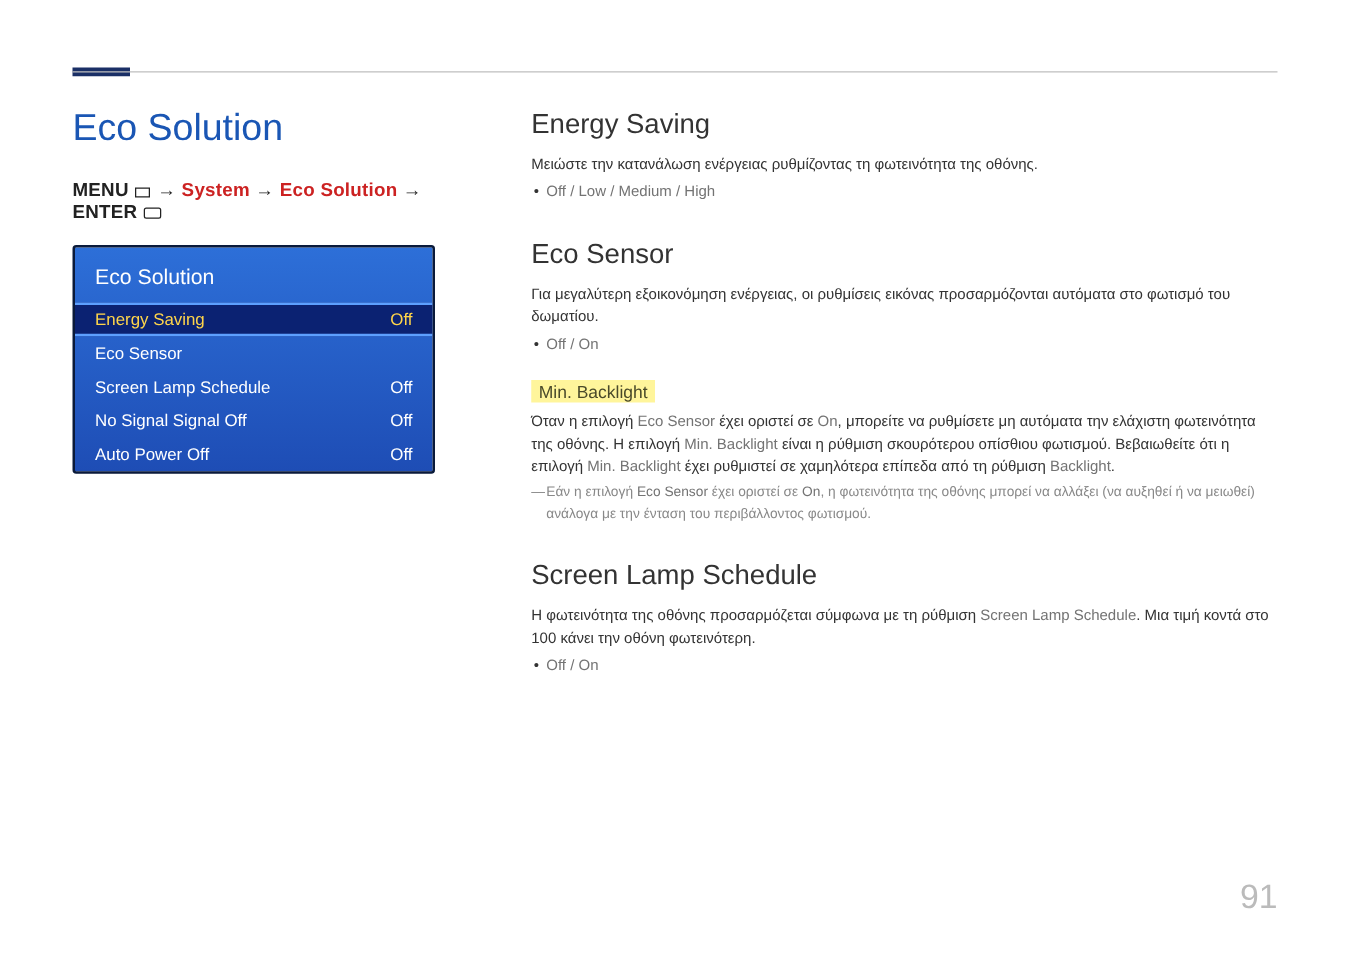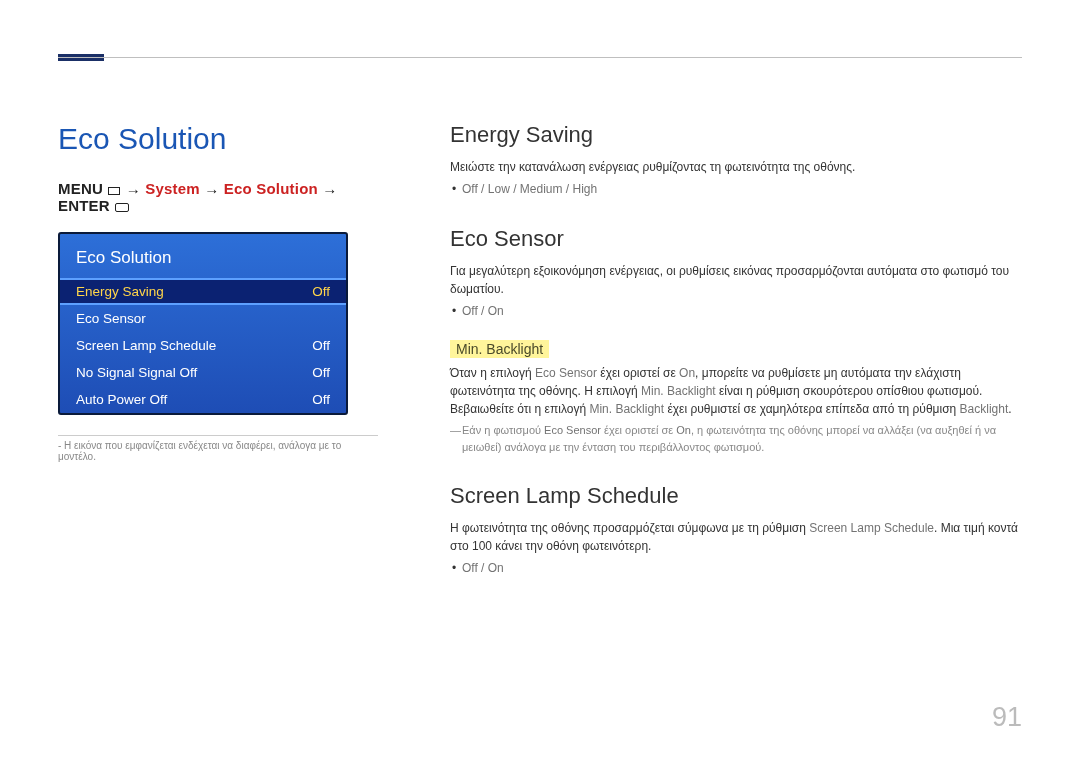--- a/index.html
+++ b/index.html
@@ -2,21 +2,21 @@
 <html><head>
 <meta charset="utf-8">
 <style>
   * { box-sizing: border-box; margin: 0; padding: 0; }
   html, body { width: 1080px; height: 763px; font-family: Arial, Helvetica, sans-serif; color: #333; }
   body { padding: 50px 58px 0 58px; position: relative; }
 
   .accent-bar { position: absolute; top: 54px; left: 58px; width: 46px; height: 7px; background: #1a2f66; }
   .page-rule { position: absolute; top: 57px; left: 58px; right: 58px; height: 1px; background: #bfbfbf; }
 
-  .columns { display: flex; gap: 72px; margin-top: 72px; }
+  .columns { display: flex; gap: 47px; margin-top: 36px; }
   .left-col { width: 320px; flex-shrink: 0; }
   .right-col { flex: 1; }
 
   h1.section-title { font-size: 30px; font-weight: 400; color: #1a56b4; margin-bottom: 24px; }
 
   .menu-path { font-size: 15px; font-weight: bold; color: #222; margin-bottom: 18px; letter-spacing: 0.2px; }
   .menu-path .red { color: #c22; font-weight: bold; }
   .menu-icon { display: inline-block; width: 12px; height: 8px; border: 1px solid #222; position: relative; top: 1px; margin: 0 1px; }
   .enter-icon { display: inline-block; width: 14px; height: 9px; border: 1px solid #222; border-radius: 2px; position: relative; top: 1px; margin: 0 1px; }
 
@@ -77,38 +77,37 @@
       <div class="panel-row">
         <span class="row-label">No Signal Signal Off</span>
         <span class="row-value">Off</span>
       </div>
       <div class="panel-row">
         <span class="row-label">Auto Power Off</span>
         <span class="row-value">Off</span>
       </div>
     </div>
 
-    <div class="image-note">Η εικόνα που εμφανίζεται ενδέχεται να διαφέρει, ανάλογα με το μοντέλο.</div>
   </div>
 
   <div class="right-col">
     <h2>Energy Saving</h2>
     <p>Μειώστε την κατανάλωση ενέργειας ρυθμίζοντας τη φωτεινότητα της οθόνης.</p>
     <div class="bullet"><span class="red">Off / Low / Medium / High</span></div>
 
     <h2 class="gap">Eco Sensor</h2>
     <p>Για μεγαλύτερη εξοικονόμηση ενέργειας, οι ρυθμίσεις εικόνας προσαρμόζονται αυτόματα στο φωτισμό του δωματίου.</p>
     <div class="bullet"><span class="red">Off / On</span></div>
 
     <div class="subheading">Min. Backlight</div>
     <p>
       <span>Όταν η επιλογή </span><span class="red">Eco Sensor</span><span> έχει οριστεί σε </span><span class="red">On</span><span>, μπορείτε να ρυθμίσετε μη αυτόματα την ελάχιστη φωτεινότητα της οθόνης. Η επιλογή </span><span class="red">Min. Backlight</span><span> είναι η ρύθμιση σκουρότερου οπίσθιου φωτισμού. Βεβαιωθείτε ότι η επιλογή </span><span class="red">Min. Backlight</span><span> έχει ρυθμιστεί σε χαμηλότερα επίπεδα από τη ρύθμιση </span><span class="red">Backlight</span><span>.</span>
     </p>
     <p class="sub">
-      <span>Εάν η φωτισμού </span><span class="red">Eco Sensor</span><span> έχει οριστεί σε </span><span class="red">On</span><span>, η φωτεινότητα της οθόνης μπορεί να αλλάξει (να αυξηθεί ή να μειωθεί) ανάλογα με την ένταση του περιβάλλοντος φωτισμού.</span>
+      <span>Εάν η επιλογή </span><span class="red">Eco Sensor</span><span> έχει οριστεί σε </span><span class="red">On</span><span>, η φωτεινότητα της οθόνης μπορεί να αλλάξει (να αυξηθεί ή να μειωθεί) ανάλογα με την ένταση του περιβάλλοντος φωτισμού.</span>
     </p>
 
     <h2 class="gap">Screen Lamp Schedule</h2>
     <p>
       <span>Η φωτεινότητα της οθόνης προσαρμόζεται σύμφωνα με τη ρύθμιση </span><span class="red">Screen Lamp Schedule</span><span>. Μια τιμή κοντά στο 100 κάνει την οθόνη φωτεινότερη.</span>
     </p>
     <div class="bullet"><span class="red">Off / On</span></div>
   </div>
 </div>
 

